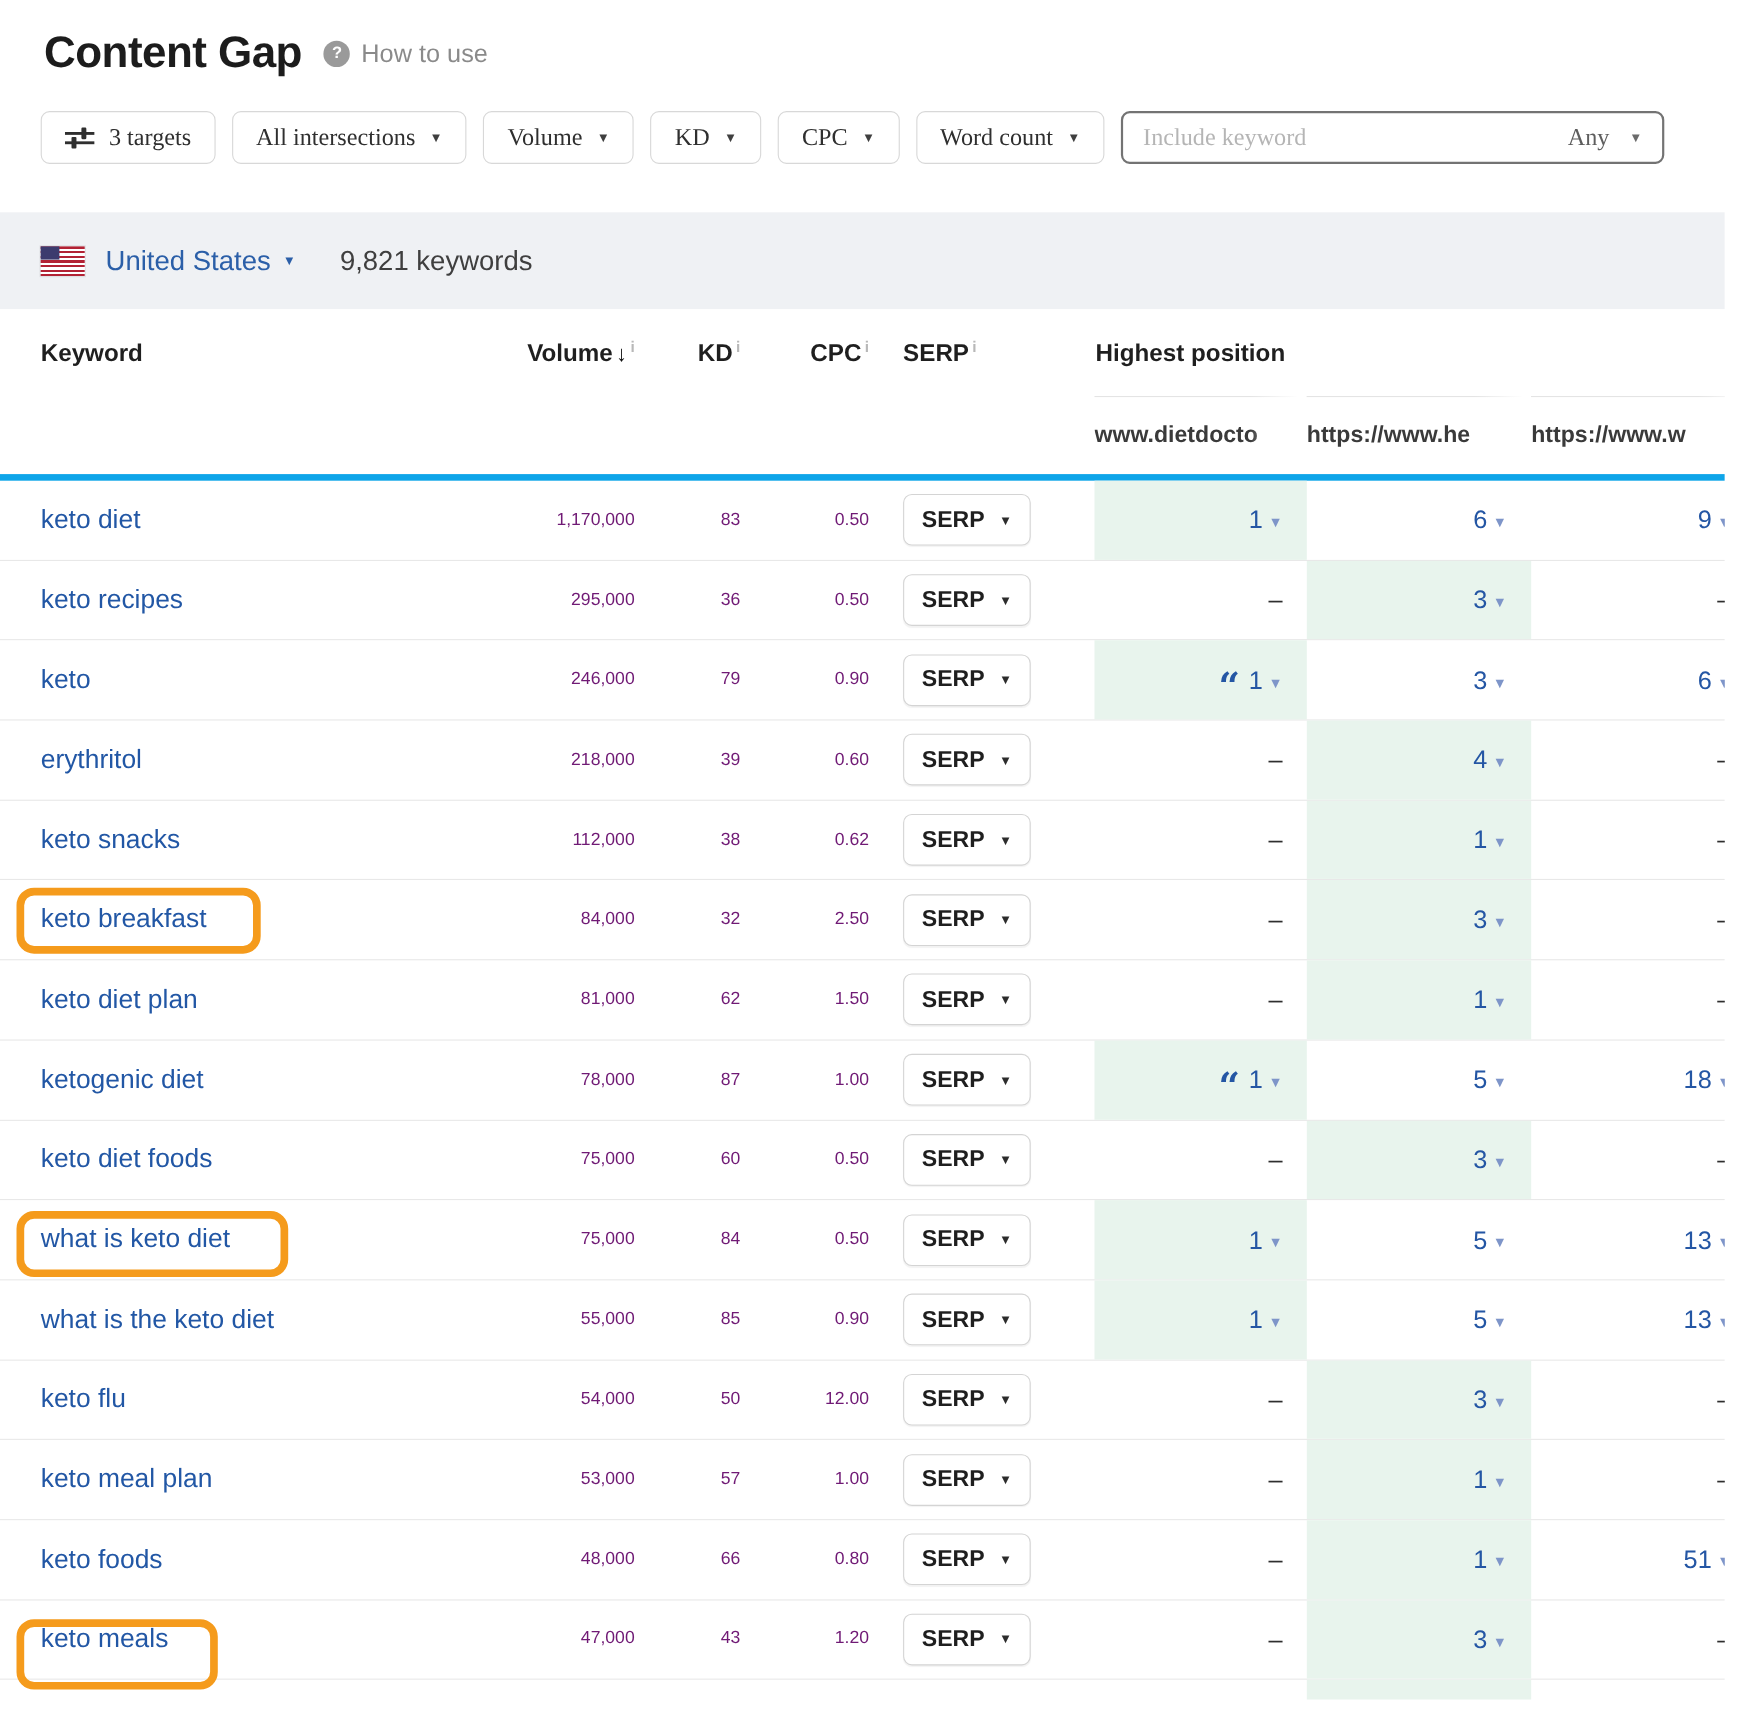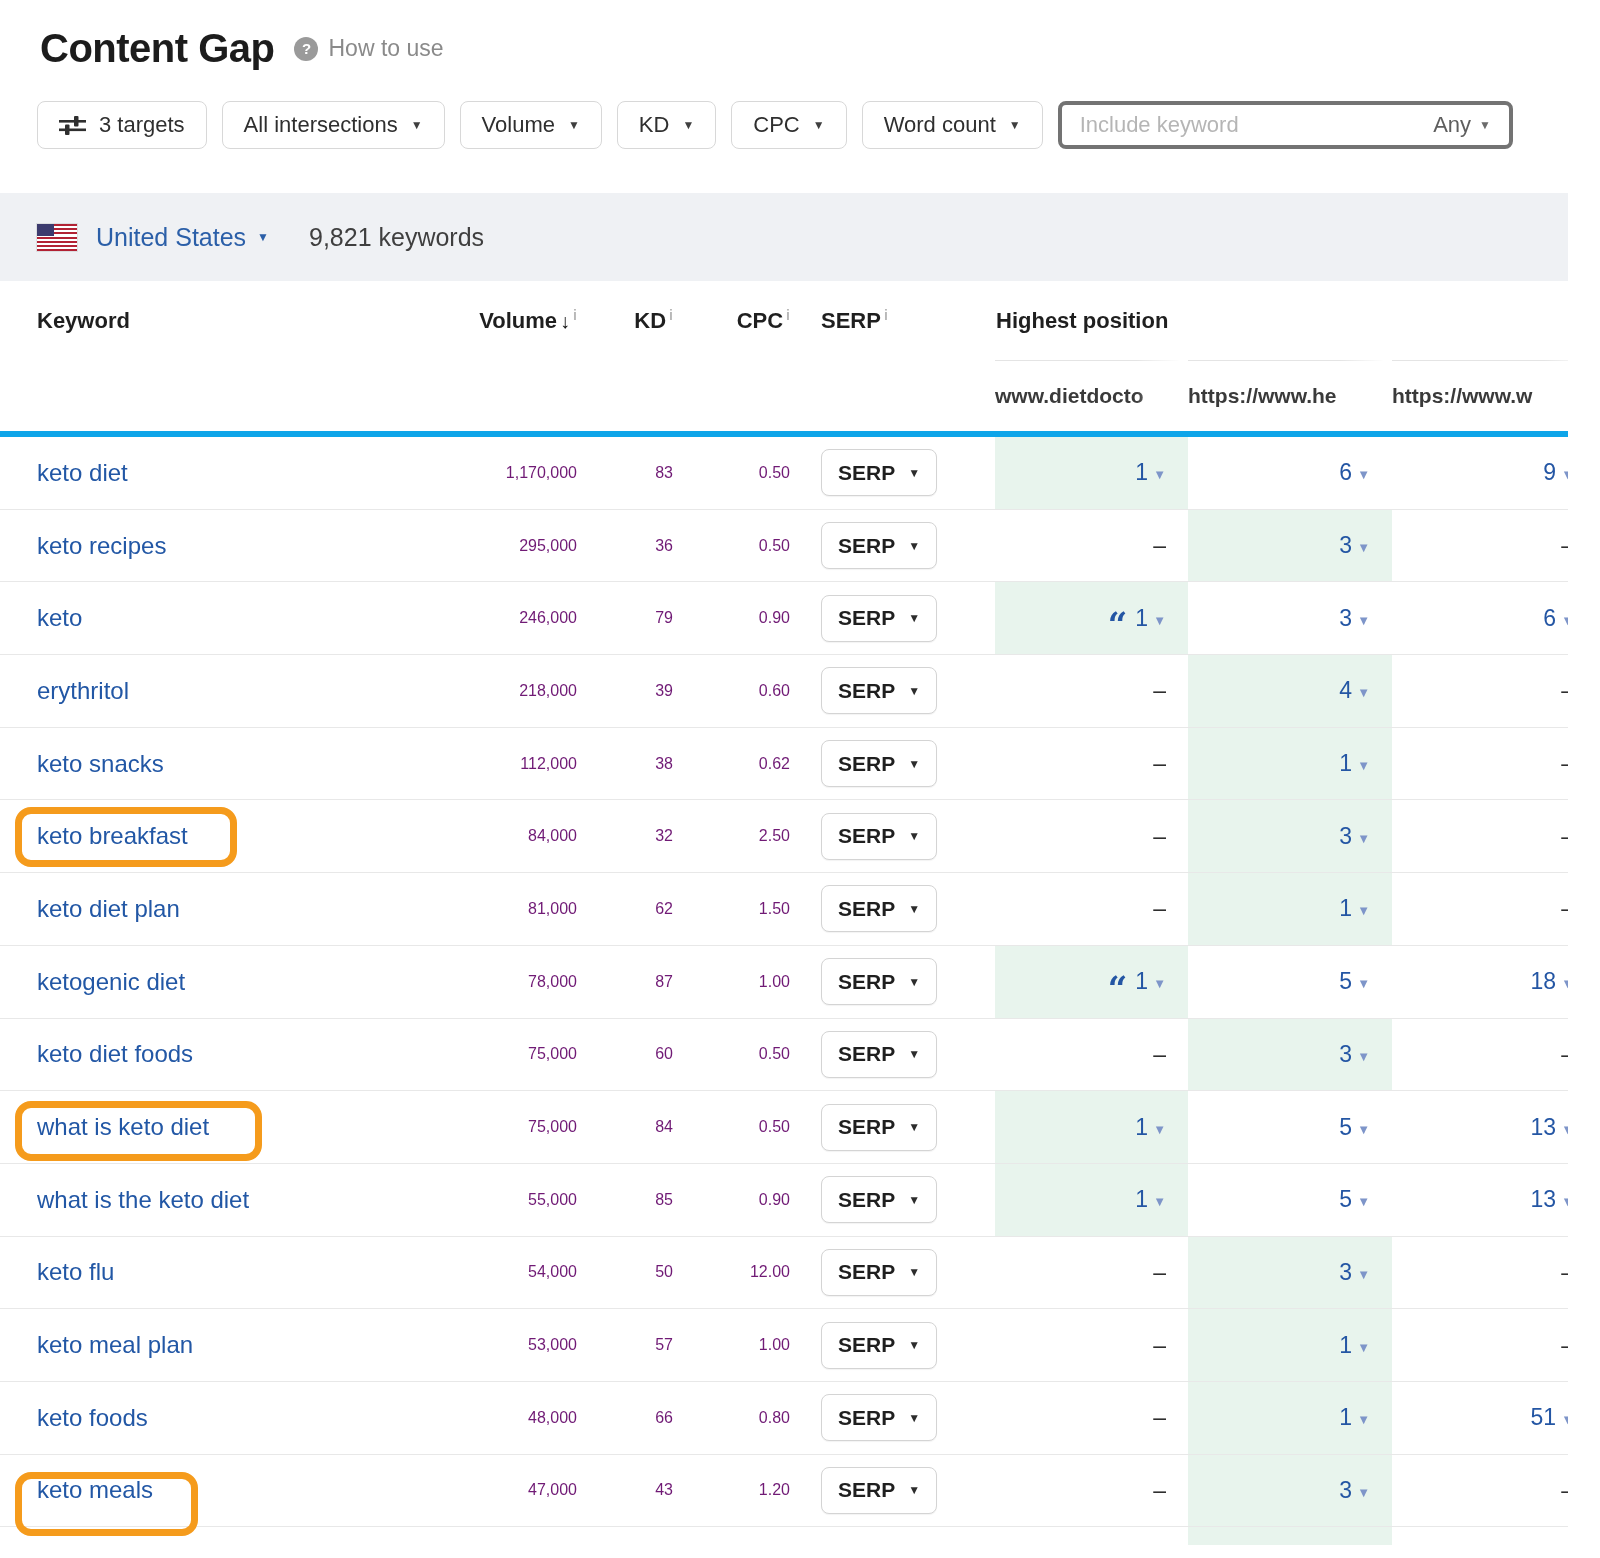--- a/index.html
+++ b/index.html
@@ -8,31 +8,31 @@
   .page { position:relative; width:1568px; height:1558px; overflow:hidden; background:#fff; }
 
   
   .topbar { display:flex; align-items:center; gap:20px; margin:26px 55px 0 40px; }
   .title { font-size:40px; font-weight:bold; color:#1c1c1c; letter-spacing:-0.5px; }
   .howto { display:flex; align-items:center; gap:10px; color:#8a8a8a; font-size:23px; cursor:pointer; }
   .help-icon { width:24px; height:24px; border-radius:50%; background:#9a9a9a; color:#fff;
                font-size:15px; font-weight:bold; display:flex; align-items:center; justify-content:center; }
 
   
-  .filters { display:flex; align-items:center; gap:15px; margin:30px 55px 0 37px; }
+  .filters { display:flex; align-items:center; gap:15px; margin:30px 55px 0 37px;font-family:Liberation Serif, serif; }
   .fbtn { height:48px; border:1px solid #d8d8d8; border-radius:8px; background:#fff;
           font-family:inherit; font-size:22px; color:#2f2f2f; display:inline-flex; align-items:center;
           gap:13px; padding:0 21px; cursor:pointer; white-space:nowrap; }
   .caret { font-size:12px; color:#3f3f3f; line-height:1; }
   .caret.blue { color:#2b5fa8; }
   .caret.gray { color:#6b6b6b; }
-  .include-box { flex:1; height:48px; border:4px solid #737373; border-radius:8px; background:#fff;
+  .include-box { flex:1; height:48px; border:2px solid #737373; border-radius:8px; background:#fff;
                  display:flex; align-items:center; justify-content:space-between; padding:0 18px; cursor:text; }
   .placeholder { color:#b5b5b5; font-size:22px; }
-  .any-dd { display:flex; align-items:center; gap:8px; color:#5e5e5e; font-size:22px; cursor:pointer; }
+  .any-dd { display:flex; align-items:center; gap:18px; color:#5e5e5e; font-size:22px; cursor:pointer; }
 
   
   .country-bar { margin-top:44px; height:88px; background:#eff1f4; display:flex; align-items:center; padding-left:37px; }
   .flag { position:relative; width:40px; height:27px; flex:0 0 auto;
           background:repeating-linear-gradient(to bottom,#b22234 0 2.1px,#ffffff 2.1px 4.2px);
           box-shadow:0 0 0 1px rgba(0,0,0,0.08); }
   .flag::before { content:""; position:absolute; left:0; top:0; width:17px; height:12px; background:#3c3b6e; }
   .country { display:flex; align-items:center; gap:11px; margin-left:19px; color:#2b5fa8; font-size:25px; cursor:pointer; }
   .kwcount { margin-left:40px; color:#3f3f3f; font-size:25px; }
 

